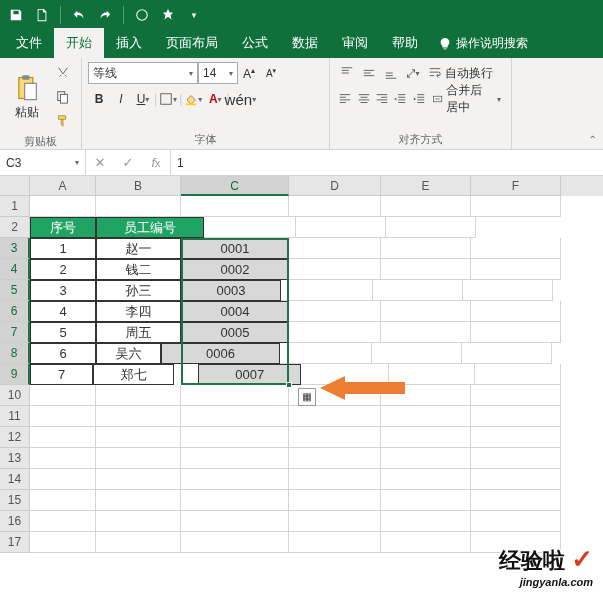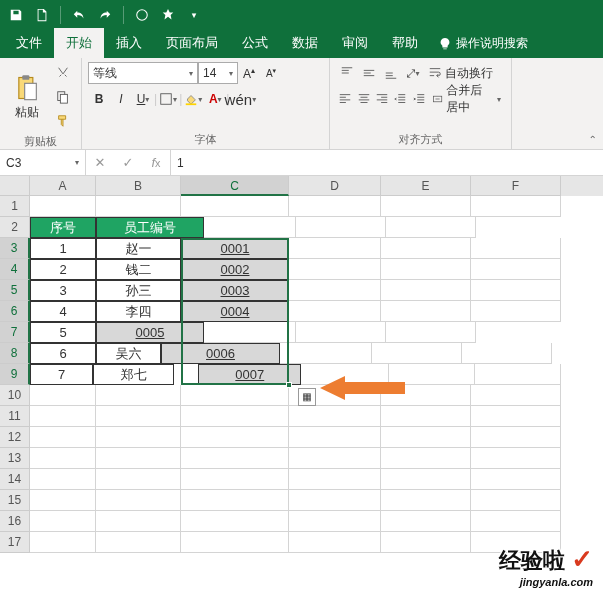--- a/index.html
+++ b/index.html
@@ -54,21 +54,21 @@
   .colhead.sel { background: #d2d2d2; color: #0f703b; border-bottom: 2px solid #217346; }
   .gridbody { display: flex; }
   .rowheads { width: 30px; }
   .rowhead { height: 21px; border-right: 1px solid #ccc; border-bottom: 1px solid #ccc; text-align: center; line-height: 21px; font-size: 12px; color: #555; background: #e6e6e6; }
   .rowhead.sel { background: #d2d2d2; color: #0f703b; border-right: 2px solid #217346; }
   .cells { position: relative; }
   .cellrow { display: flex; height: 21px; }
   .cell { border-right: 1px solid #d4d4d4; border-bottom: 1px solid #d4d4d4; line-height: 20px; text-align: center; font-size: 13px; background: #fff; overflow: hidden; }
   .hdr { background: #1fa463; color: #fff; border: 1px solid #333; font-weight: normal; }
   .tbl { border: 1px solid #333; background: #fff; }
-  .selcell { background: #d8d8d8 !important; text-decoration: underline; }
+  .selcell { background: #d8d8d8 !important; }
   .selrange { position: absolute; border: 2px solid #217346; pointer-events: none; }
   .fillhandle { position: absolute; width: 6px; height: 6px; background: #217346; border: 1px solid #fff; cursor: crosshair; }
   .autofill-icon { position: absolute; width: 18px; height: 18px; border: 1px solid #999; background: #fff; font-size: 10px; line-height: 16px; text-align: center; cursor: pointer; }
   
   
   .arrow { position: absolute; pointer-events: none; }
   .arrow svg { width: 90px; height: 40px; }
   
   
   .watermark { position: absolute; right: 10px; bottom: 8px; text-align: right; font-family: Arial; }
@@ -382,35 +382,36 @@
           <div class="cell tbl" style="width: 66px;">2</div>
           <div class="cell tbl" style="width: 85px;">钱二</div>
           <div class="cell tbl selcell" style="width: 108px;">0002</div>
           <div class="cell" style="width: 92px;"></div>
           <div class="cell" style="width: 90px;"></div>
           <div class="cell" style="width: 90px;"></div>
         </div>
         <div class="cellrow">
           <div class="cell tbl" style="width: 66px;">3</div>
           <div class="cell tbl" style="width: 85px;">孙三</div>
-          <div class="cell tbl selcell" style="width: 108px;">0003</div>
+          <div class="cell tbl selcell" style="width: 100px;">0003</div>
           <div class="cell" style="width: 92px;"></div>
           <div class="cell" style="width: 90px;"></div>
           <div class="cell" style="width: 90px;"></div>
         </div>
         <div class="cellrow">
           <div class="cell tbl" style="width: 66px;">4</div>
           <div class="cell tbl" style="width: 85px;">李四</div>
           <div class="cell tbl selcell" style="width: 108px;">0004</div>
           <div class="cell" style="width: 92px;"></div>
           <div class="cell" style="width: 90px;"></div>
           <div class="cell" style="width: 90px;"></div>
         </div>
         <div class="cellrow">
           <div class="cell tbl" style="width: 66px;">5</div>
+          <div class="cell tbl" style="width: 85px;">周五</div>
           <div class="cell tbl selcell" style="width: 108px;">0005</div>
           <div class="cell" style="width: 92px;"></div>
           <div class="cell" style="width: 90px;"></div>
           <div class="cell" style="width: 90px;"></div>
         </div>
         <div class="cellrow">
           <div class="cell tbl" style="width: 66px;">6</div>
           <div class="cell tbl" style="width: 65px;">吴六</div>
           <div class="cell tbl selcell" style="width: 119px;">0006</div>
           <div class="cell" style="width: 92px;"></div>

